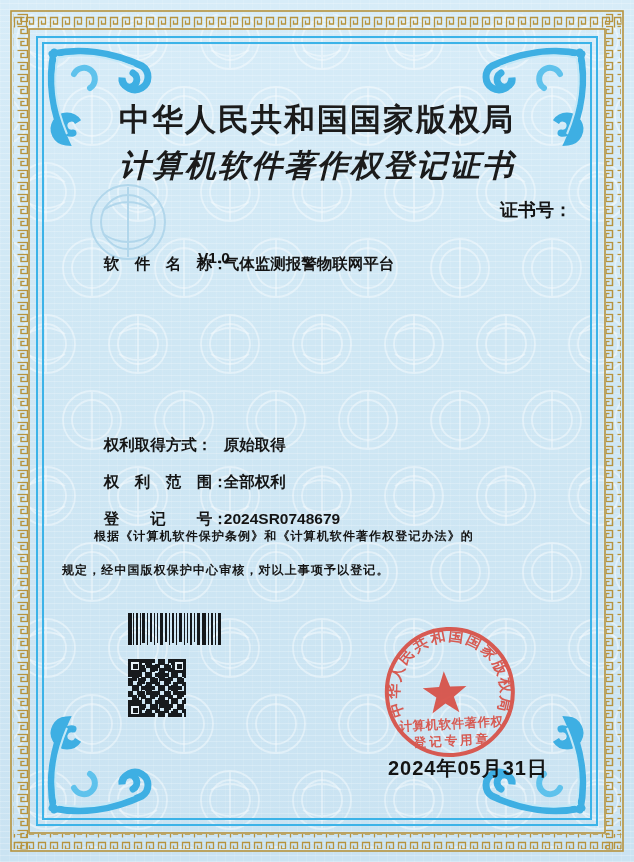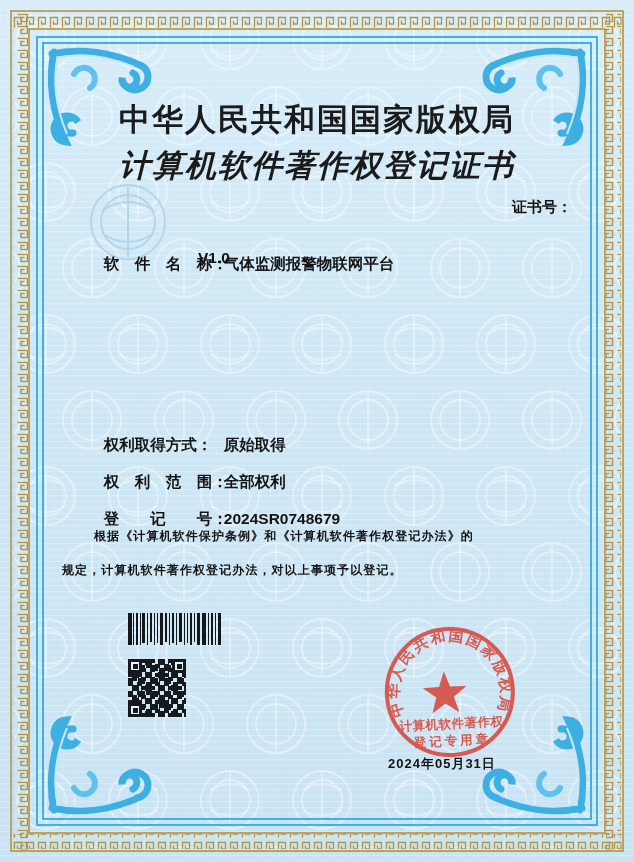--- a/index.html
+++ b/index.html
@@ -17,21 +17,21 @@
   }
   svg.layer{ position:absolute; left:0; top:0; z-index:1; pointer-events:none; }
   .content{ position:absolute; inset:0; z-index:2; }
 
   .title{ position:absolute; left:0; right:0; text-align:center;
           font-weight:bold; font-size:31px; letter-spacing:2px; color:#1b1b1b; }
   .title-1{ top:99px; }
   .title-2{ top:145px;font-style:italic; }
 
   .certno{ position:absolute; top:198px; right:62px; display:flex; gap:4px;
-           font-size:15px; font-weight:bold; }
+           font-size:18px; font-weight:bold; }
 
   .field{ position:absolute; left:78px; font-size:15.5px; font-weight:bold; white-space:pre; }
   .field .flabel{ display:inline-block; width:120px; }
   .f-software{ top:236px; }
   .f-version{ top:249px; left:198px; }
   .f-owner{ top:311px; }
   .f-acquire{ top:417px; }
   .f-scope{ top:454px; }
   .f-regno{ top:491px; }
 
@@ -46,21 +46,21 @@
     background:
       repeating-conic-gradient(#171a1d 0% 25%, rgba(0,0,0,0) 0% 50%) 0px 0px / 9px 9px,
       repeating-conic-gradient(#171a1d 0% 25%, rgba(0,0,0,0) 0% 50%) 4px 6px / 13px 13px;
   }
   .qr-finder{ position:absolute; width:14px; height:14px; border:3px solid #171a1d; background:#e8f2f8; }
   .qf-tl{ left:0; top:0; } .qf-tr{ right:0; top:0; } .qf-bl{ left:0; bottom:0; }
   .qr-finder span{ display:block; width:5px; height:5px; margin:1.5px; background:#171a1d; }
 
   .seal{ position:absolute; left:382px; top:624px; z-index:3; opacity:.88;
          transform:rotate(-3deg); }
-  .date{ position:absolute; left:388px; top:755px; font-size:13px; font-weight:bold;
+  .date{ position:absolute; left:388px; top:755px; font-size:20px; font-weight:bold;
          letter-spacing:1px; z-index:2; }
 </style>
 </head>
 <body>
 
 <div class="certificate">
 
   <svg class="layer" width="634" height="862">
     <defs>
       <pattern id="wm" width="92" height="152" patternUnits="userSpaceOnUse">
@@ -140,21 +140,21 @@
 
     <div class="field f-acquire">
       <span class="flabel">权利取得方式：</span><span>原始取得</span>
     </div>
 
     <div class="field f-regno">
       <span class="flabel">登　　记　　号：</span><span>2024SR0748679</span>
     </div>
 
     <div class="statement st-1">根据《计算机软件保护条例》和《计算机软件著作权登记办法》的</div>
-    <div class="statement st-2">规定，计算机软件著作权登记办法，对以上事项予以登记。</div>
+    <div class="statement st-2">规定，经中国版权保护中心审核，对以上事项予以登记。</div>
 
     <svg class="barcode" width="93" height="32" viewBox="0 0 93 32">
       <g fill="#15181b">
         <rect x="0" width="4" height="32"></rect>
           <rect x="5" width="1" height="32"></rect>
           <rect x="8" width="2" height="32"></rect>
         <rect x="12" width="1" height="32"></rect>
           <rect x="14" width="3" height="30"></rect>
           <rect x="19" width="1" height="32"></rect>
         <rect x="22" width="2" height="29"></rect>

